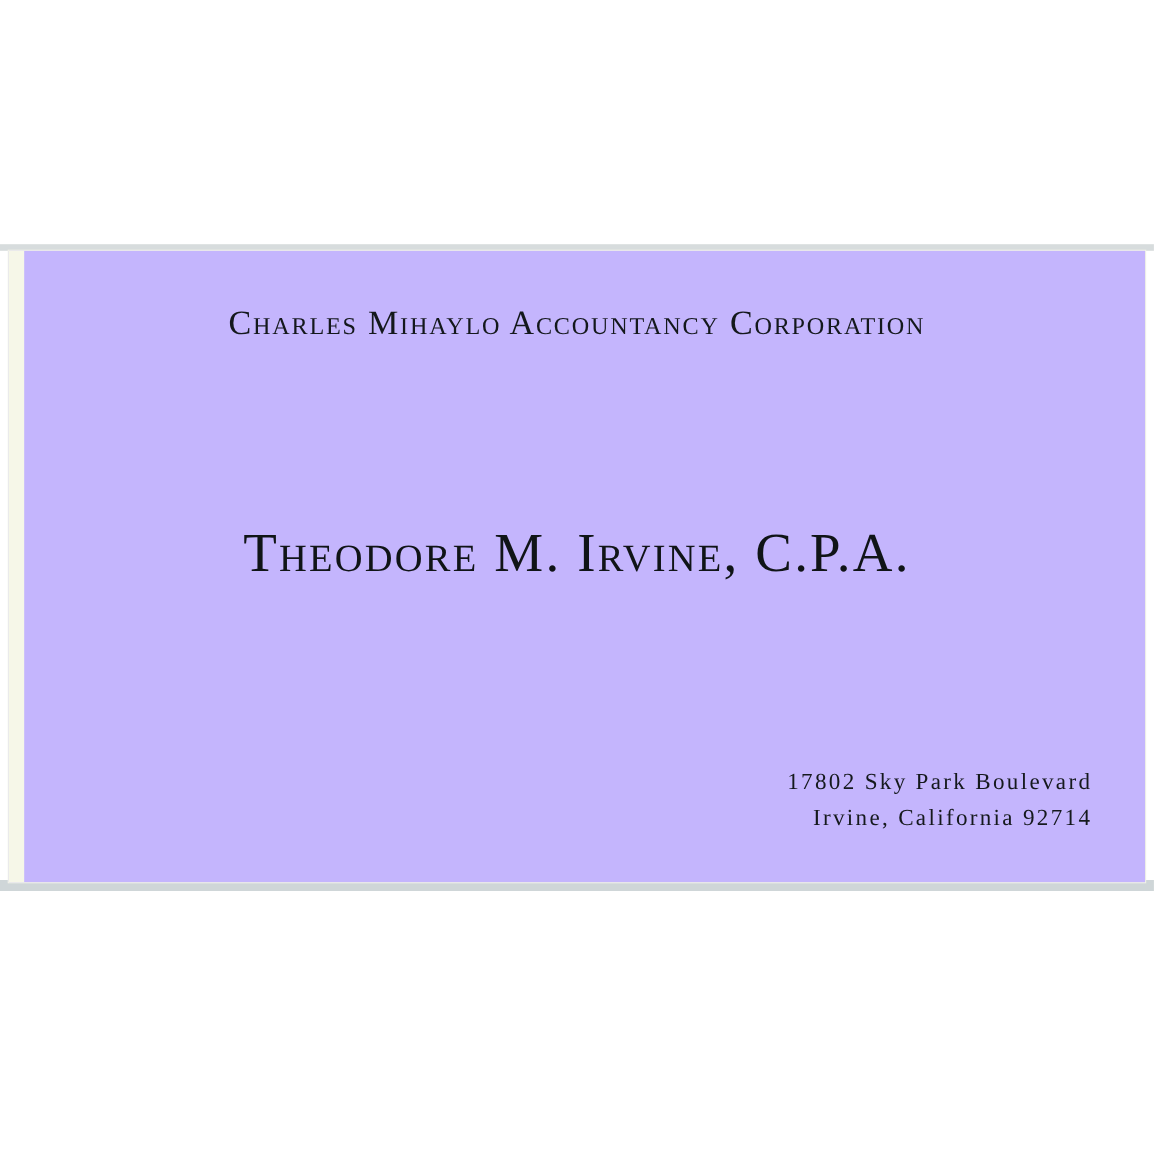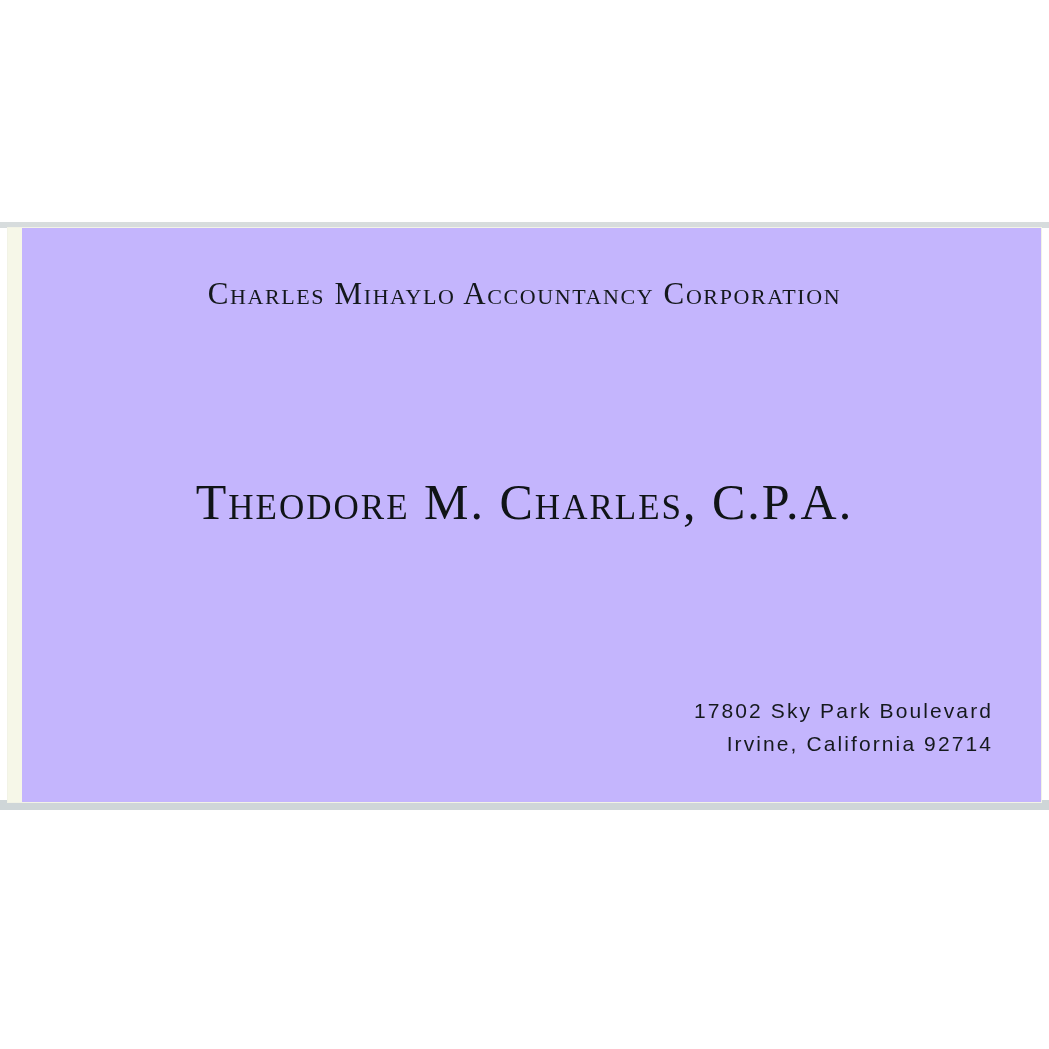--- a/index.html
+++ b/index.html
@@ -87,21 +87,21 @@
     font-size: 22px;
     letter-spacing: 2.3px;
     color: #15191d;
     white-space: nowrap;
   }
   .address {
     position: absolute;
     right: 48px;
     top: 466px;
     text-align: right;
-    font-family: Liberation Sans, sans-serif;
+    font-family: Liberation Serif, serif;
     font-size: 21px;
     letter-spacing: 2.1px;
     color: #15191d;
     line-height: 33px;
     white-space: nowrap;
   }
   .smallcaps {
     font-variant: small-caps;
   }
 </style>
@@ -111,21 +111,21 @@
 <div id="page">
 
   <div id="card-shadow-top"></div>
   <div id="card-shadow-bottom"></div>
 
   <div id="card">
     <div id="card-inner-left"></div>
 
     <div class="company smallcaps">Charles Mihaylo Accountancy Corporation</div>
 
-    <div class="name smallcaps">Theodore M. Charles, C.P.A.</div>
+    <div class="name smallcaps">Theodore M. Irvine, C.P.A.</div>
 
 
     <div class="address">
       <div>17802 Sky Park Boulevard</div>
       <div>Irvine, California 92714</div>
     </div>
   </div>
 
 </div>
 

